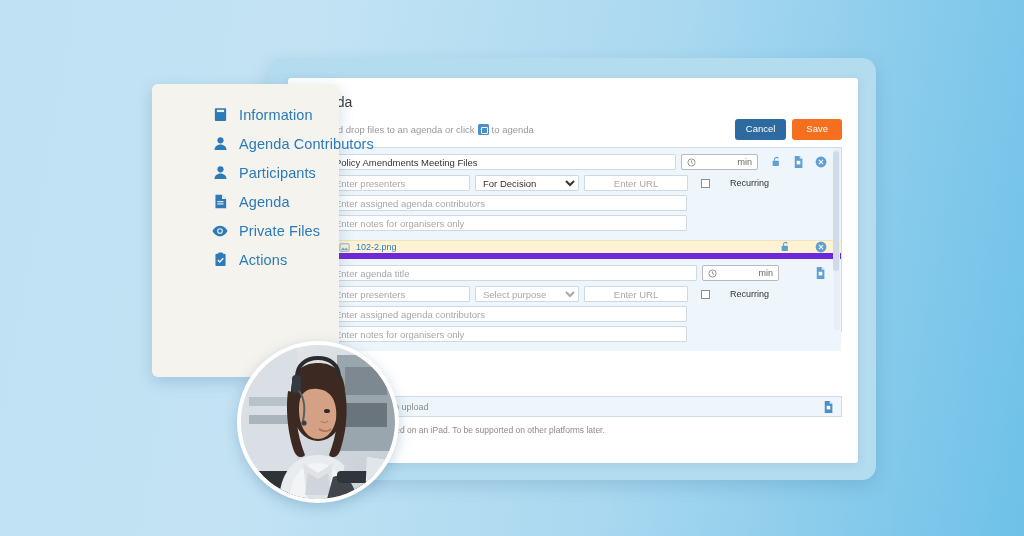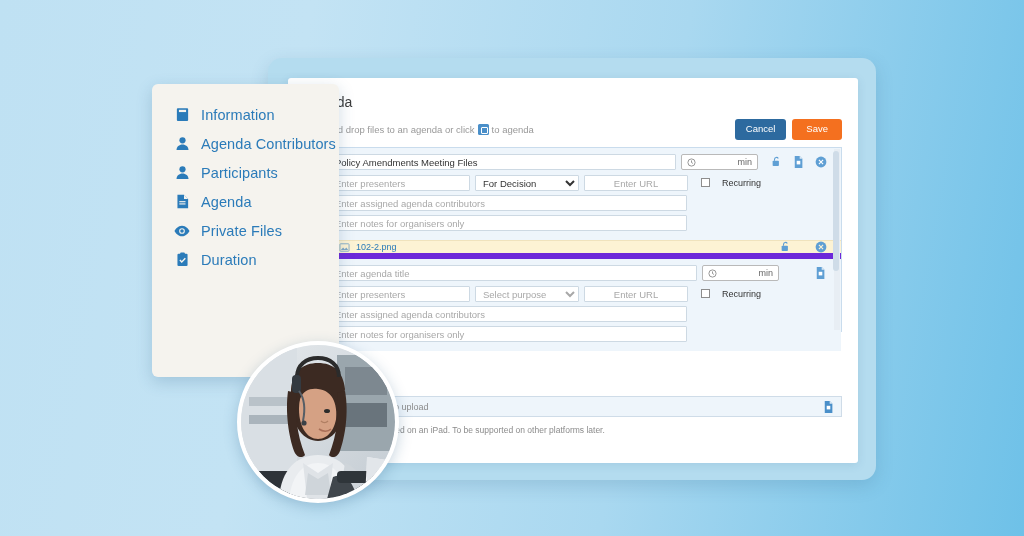--- a/index.html
+++ b/index.html
@@ -42,23 +42,24 @@
     background: #f5f3ee;
     border-radius: 6px;
     box-shadow: 0 5px 16px rgba(40,90,130,.22);
     padding: 16px 0 0 0;
     z-index: 6;
   }
   .nav-item {
     display: flex;
     align-items: center;
     height: 29px;
-    padding-left: 22px;
+    padding-left: 16px;
     gap: 11px;
     cursor: pointer;
+    margin-left: 44px;
   }
   .nav-icon {
     width: 16px; height: 16px;
     flex: 0 0 16px;
     display: flex; align-items: center; justify-content: center;
     color: #2b7bb9;
   }
   .nav-icon svg { display: block; }
   .nav-label {
     font-size: 14.5px;
@@ -215,22 +216,22 @@
     width: 104px;
     flex: 0 0 104px;
     padding: 0 3px;
     border-radius: 1px;
     outline: none;
   }
   .sel.placeholderish { color: #a8a8a8; }
   .url-inp { width: 104px; flex: 0 0 104px; text-align: center; }
 
   .recurring-wrap {
-    display: flex; 
-    gap: 12px;
+    display: flex; align-items: center;
+    gap: 20px;
     padding-left: 8px;
     flex: 0 0 auto;
   }
   .chk {
     width: 9px; height: 9px;
     border: 1px solid #8d8d8d;
     background: #fff;
     flex: 0 0 9px;
     cursor: pointer;
   }
@@ -538,21 +539,21 @@
   </div>
 
   <div class="nav-item">
     <span class="nav-icon">
       <svg width="15" height="15" viewBox="0 0 16 16" fill="currentColor">
         <rect x="2.6" y="1.8" width="10.8" height="13.2" rx="1.2"></rect>
         <rect x="5.6" y=".5" width="4.8" height="2.6" rx=".8"></rect>
         <path d="M5.2 8.6l2 2 3.8-4" stroke="#f5f3ee" stroke-width="1.5" fill="none"></path>
       </svg>
     </span>
-    <span class="nav-label">Duration</span>
+    <span class="nav-label">Actions</span>
   </div>
 </div>
 
 <div class="avatar">
   <svg width="154" height="154" viewBox="0 0 154 154">
     <defs>
       <clipPath id="circ">
           <circle cx="77" cy="77" r="77"></circle>
         </clipPath>
       <linearGradient id="bgg" x1="0" y1="0" x2="1" y2="1">

